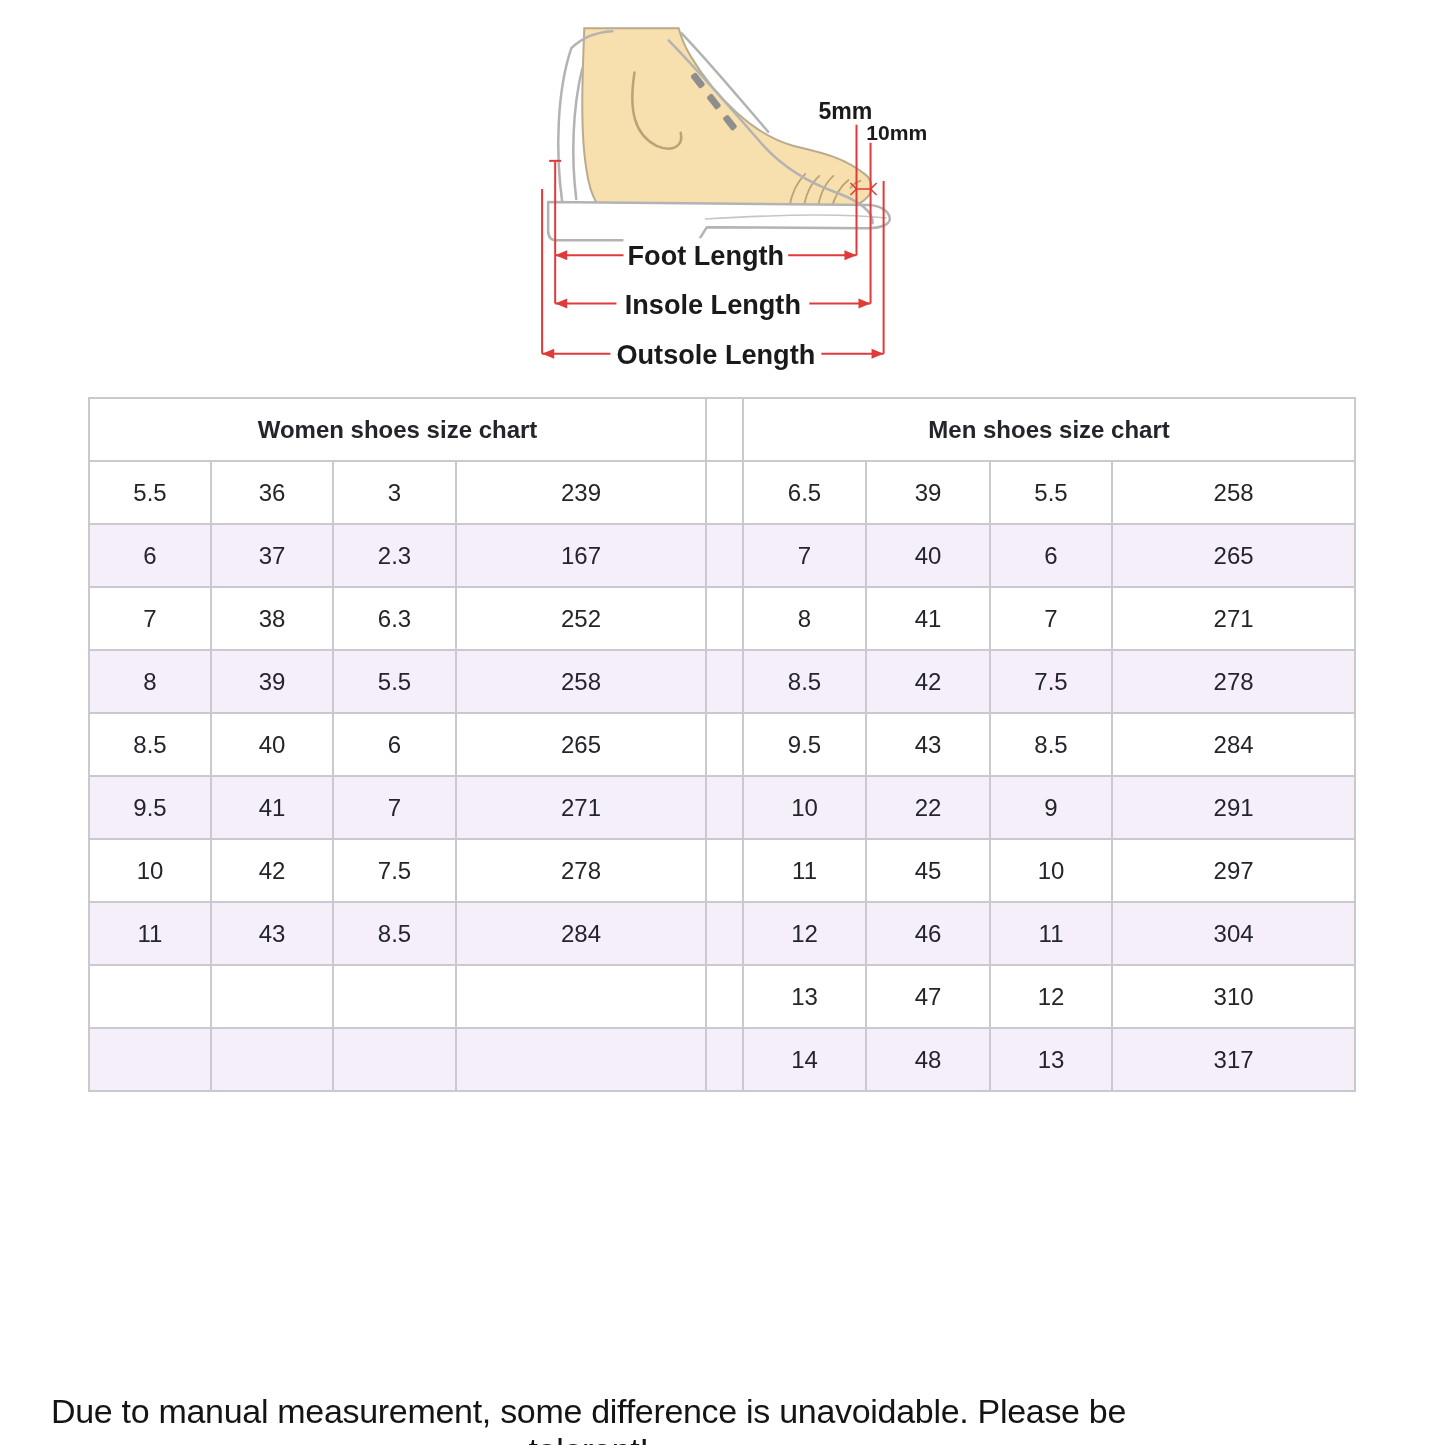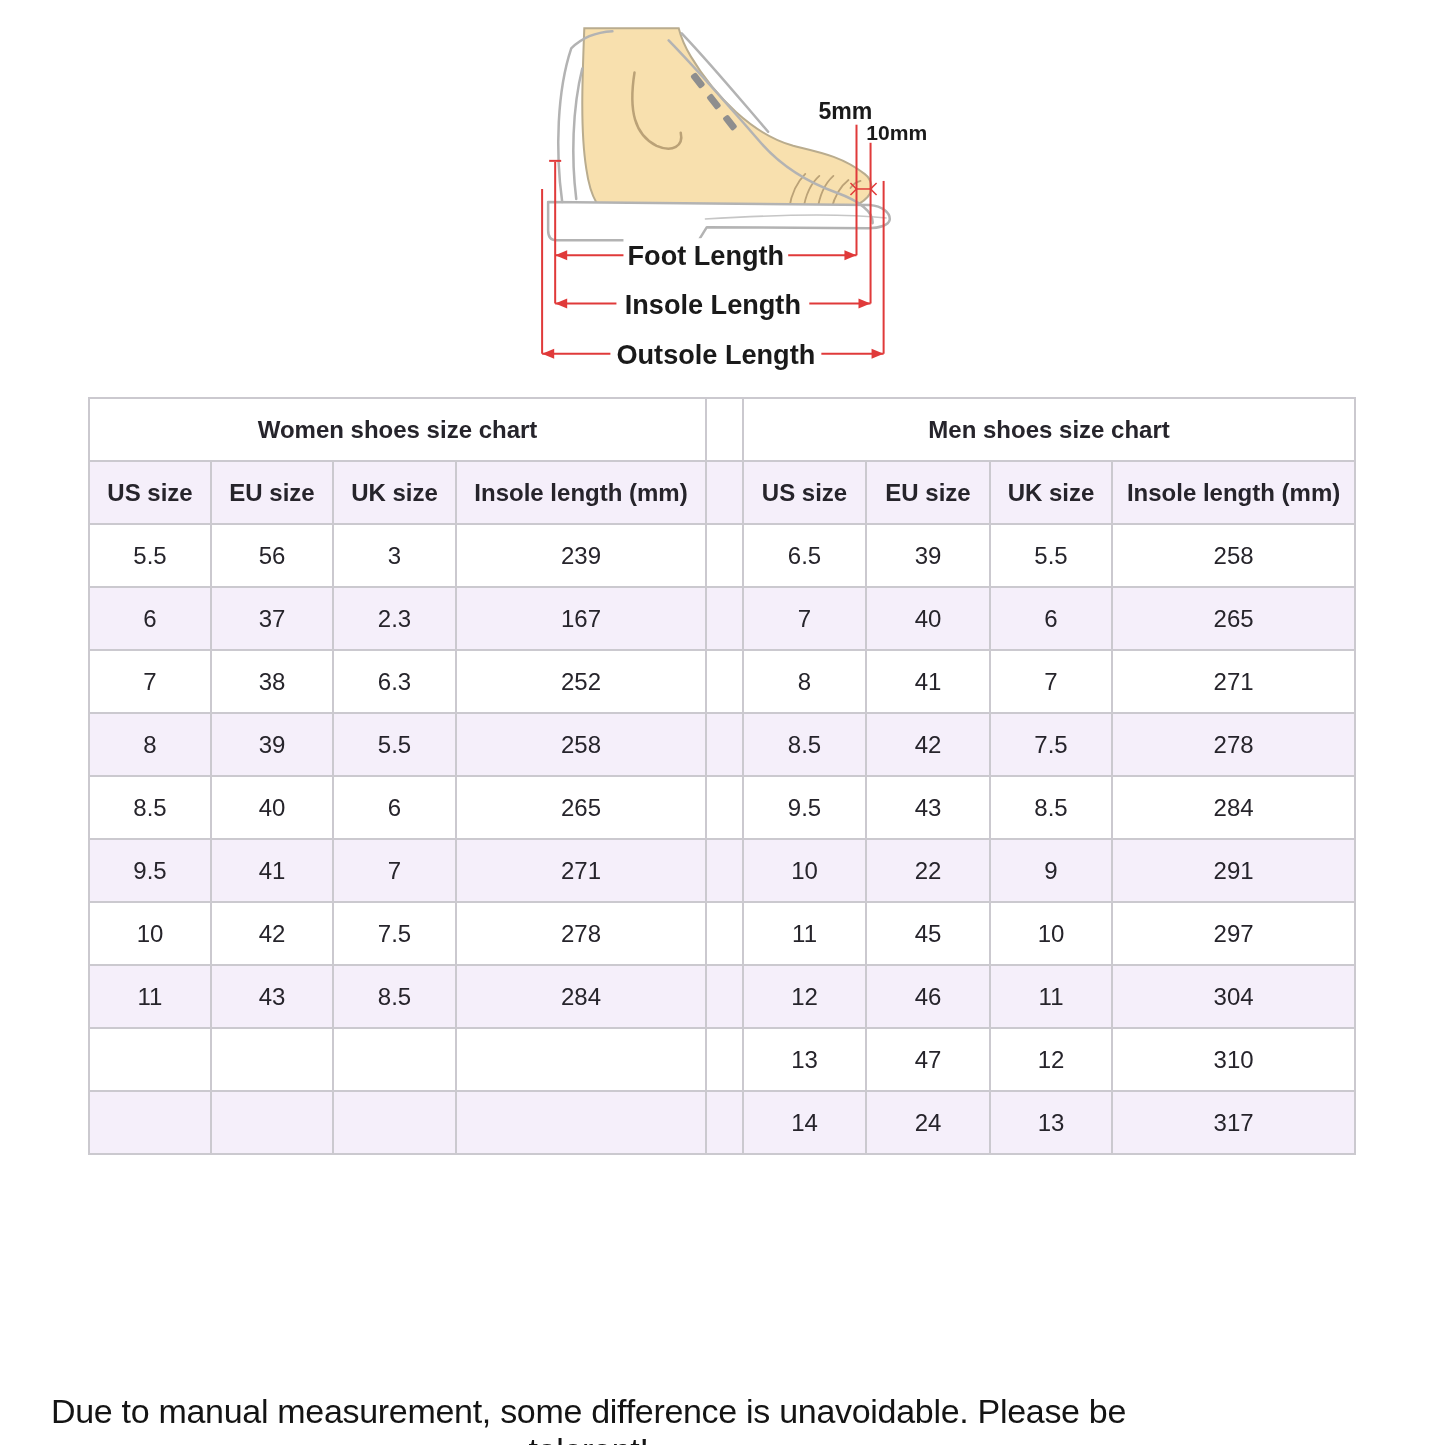--- a/index.html
+++ b/index.html
@@ -129,34 +129,23 @@
       <col style="width:124px">
       <col style="width:122px">
       <col style="width:243px">
   </colgroup>
   <tbody>
     <tr>
       <td colspan="4" class="title-cell">Women shoes size chart</td>
       <td class="spacer"></td>
       <td colspan="4" class="title-cell">Men shoes size chart</td>
     </tr>
-    <tr class="header-row">
-      <td>US size</td>
-      <td>EU size</td>
-      <td>UK size</td>
-      <td>Insole length (mm)</td>
-      <td class="spacer"></td>
-      <td>US size</td>
-      <td>EU size</td>
-      <td>UK size</td>
-      <td>Insole length (mm)</td>
-    </tr>
     <tr>
       <td>5.5</td>
-      <td>56</td>
+      <td>36</td>
       <td>3</td>
       <td>239</td>
       <td class="spacer"></td>
       <td>6.5</td>
       <td>39</td>
       <td>5.5</td>
       <td>258</td>
     </tr>
     <tr class="alt">
       <td>6</td>
@@ -246,20 +235,20 @@
       <td>12</td>
       <td>310</td>
     </tr>
     <tr class="alt">
       <td></td>
       <td></td>
       <td></td>
       <td></td>
       <td class="spacer"></td>
       <td>14</td>
-      <td>24</td>
+      <td>48</td>
       <td>13</td>
       <td>317</td>
     </tr>
   </tbody>
 </table>
 
 <div class="footer-note">Due to manual measurement, some difference is unavoidable. Please be tolerant!</div>
 
 </body></html>

